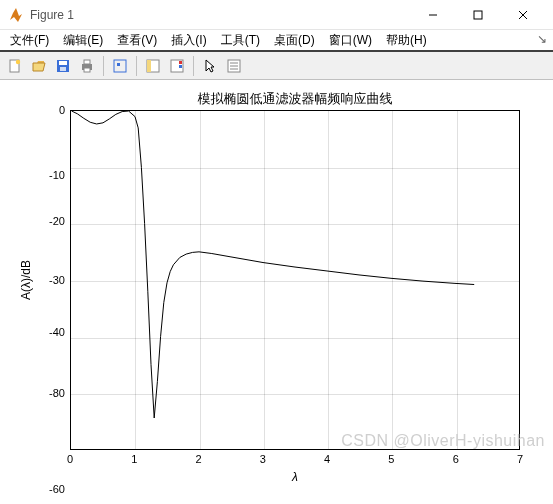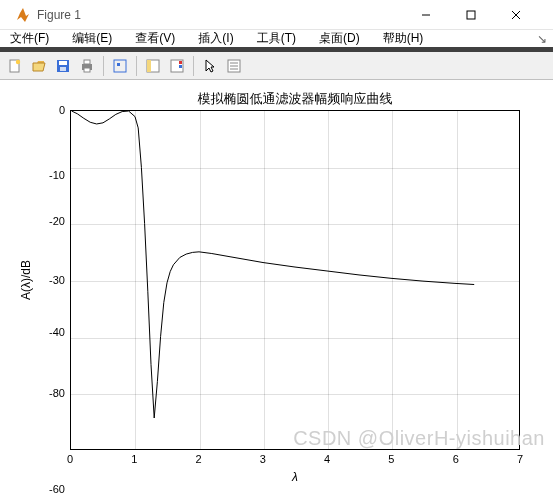--- a/index.html
+++ b/index.html
@@ -1,38 +1,38 @@
 <!DOCTYPE html>
 <html><head>
 <meta charset="utf-8">
 <style>
   * { box-sizing: border-box; margin: 0; padding: 0; }
   body { font-family: "Microsoft YaHei", "SimSun", Arial, sans-serif; font-size: 12px; background: #fff; width: 553px; height: 504px; overflow: hidden; position: relative; }
-  .titlebar { height: 30px; background: #fff; display: flex; align-items: center; padding: 0 15px; border-bottom: 1px solid #e5e5e5; }
+  .titlebar { height: 30px; background: #fff; display: flex; align-items: center; padding: 0 8px; border-bottom: 1px solid #e5e5e5; }
   .titlebar .app-icon { width: 16px; height: 16px; margin-right: 6px; }
   .titlebar .title { flex: 1; color: #555; font-size: 12px; }
   .win-btns { display: flex; gap: 0; }
   .win-btn { width: 45px; height: 28px; display: flex; align-items: center; justify-content: center; color: #333; }
-  .menubar { height: 22px; background: #fff; display: flex; align-items: center; padding: 0 4px; gap: 11px; border-bottom: 5px solid #404040; position: relative; }
+  .menubar { height: 22px; background: #fff; display: flex; align-items: center; padding: 0 4px; gap: 2px; border-bottom: 2px solid #404040; position: relative; }
   .menu-item { padding: 2px 6px; color: #000; font-size: 12px; cursor: default; }
   .menu-chevron { position: absolute; right: 6px; top: 2px; color: #666; font-size: 12px; }
   .toolbar { height: 28px; background: #f0f0f0; display: flex; align-items: center; padding: 0 4px; gap: 2px; border-bottom: 1px solid #c0c0c0; }
   .tool-sep { width: 1px; height: 20px; background: #c0c0c0; margin: 0 3px; }
   .tool-btn { width: 22px; height: 22px; display: flex; align-items: center; justify-content: center; border: 1px solid transparent; }
   .plot-area { position: relative; width: 553px; height: 374px; background: #fff; }
   .axes-box { position: absolute; left: 70px; top: 30px; width: 450px; height: 340px; border: 1px solid #000; background: #fff; }
   .grid-line-v { position: absolute; top: 0; bottom: 0; width: 1px; background: rgba(0,0,0,0.12); }
   .grid-line-h { position: absolute; left: 0; right: 0; height: 1px; background: rgba(0,0,0,0.12); }
   .tick-x { position: absolute; top: 373px; font-size: 11px; color: #000; transform: translateX(-50%); }
   .tick-y { position: absolute; font-size: 11px; color: #000; text-align: right; width: 30px; left: 35px; transform: translateY(-50%); }
   .chart-title { position: absolute; top: 10px; left: 70px; width: 450px; text-align: center; font-size: 13px; color: #000; }
   .xlabel { position: absolute; top: 390px; left: 70px; width: 450px; text-align: center; font-size: 12px; color: #000; font-style: italic; }
   .ylabel { position: absolute; left: 18px; top: 30px; height: 340px; width: 16px; display: flex; align-items: center; justify-content: center; }
   .ylabel span { transform: rotate(-90deg); white-space: nowrap; font-size: 12px; color: #000; }
-  .watermark { position: absolute; bottom: 4px; right: 8px; color: #cfcfcf; font-size: 20px; letter-spacing: 0.5px; }
+  .watermark { position: absolute; bottom: 4px; right: 8px; color: #cfcfcf; font-size: 16px; letter-spacing: 0.5px; }
   svg.curve { position: absolute; left: 0; top: 0; width: 100%; height: 100%; }
 </style>
 </head>
 <body>
 
 <div class="titlebar">
   <span class="app-icon">
     <svg viewBox="0 0 16 16">
         <path d="M8 1 L11 9 L14 7 L10 15 L6 10 L2 13 L5 6 Z" fill="#d97c1a"></path>
       </svg>
@@ -58,20 +58,21 @@
   </div>
 </div>
 
 <div class="menubar">
   <span class="menu-item">文件(F)</span>
   <span class="menu-item">编辑(E)</span>
   <span class="menu-item">查看(V)</span>
   <span class="menu-item">插入(I)</span>
   <span class="menu-item">工具(T)</span>
   <span class="menu-item">桌面(D)</span>
+  <span class="menu-item">窗口(W)</span>
   <span class="menu-item">帮助(H)</span>
   <span class="menu-chevron">↘</span>
 </div>
 
 <div class="toolbar">
   <div class="tool-btn">
       <svg width="16" height="16">
         <rect x="3" y="2" width="9" height="12" fill="#fff" stroke="#888"></rect>
         <circle cx="11" cy="4" r="2.2" fill="#ffcf4a"></circle>
       </svg>

